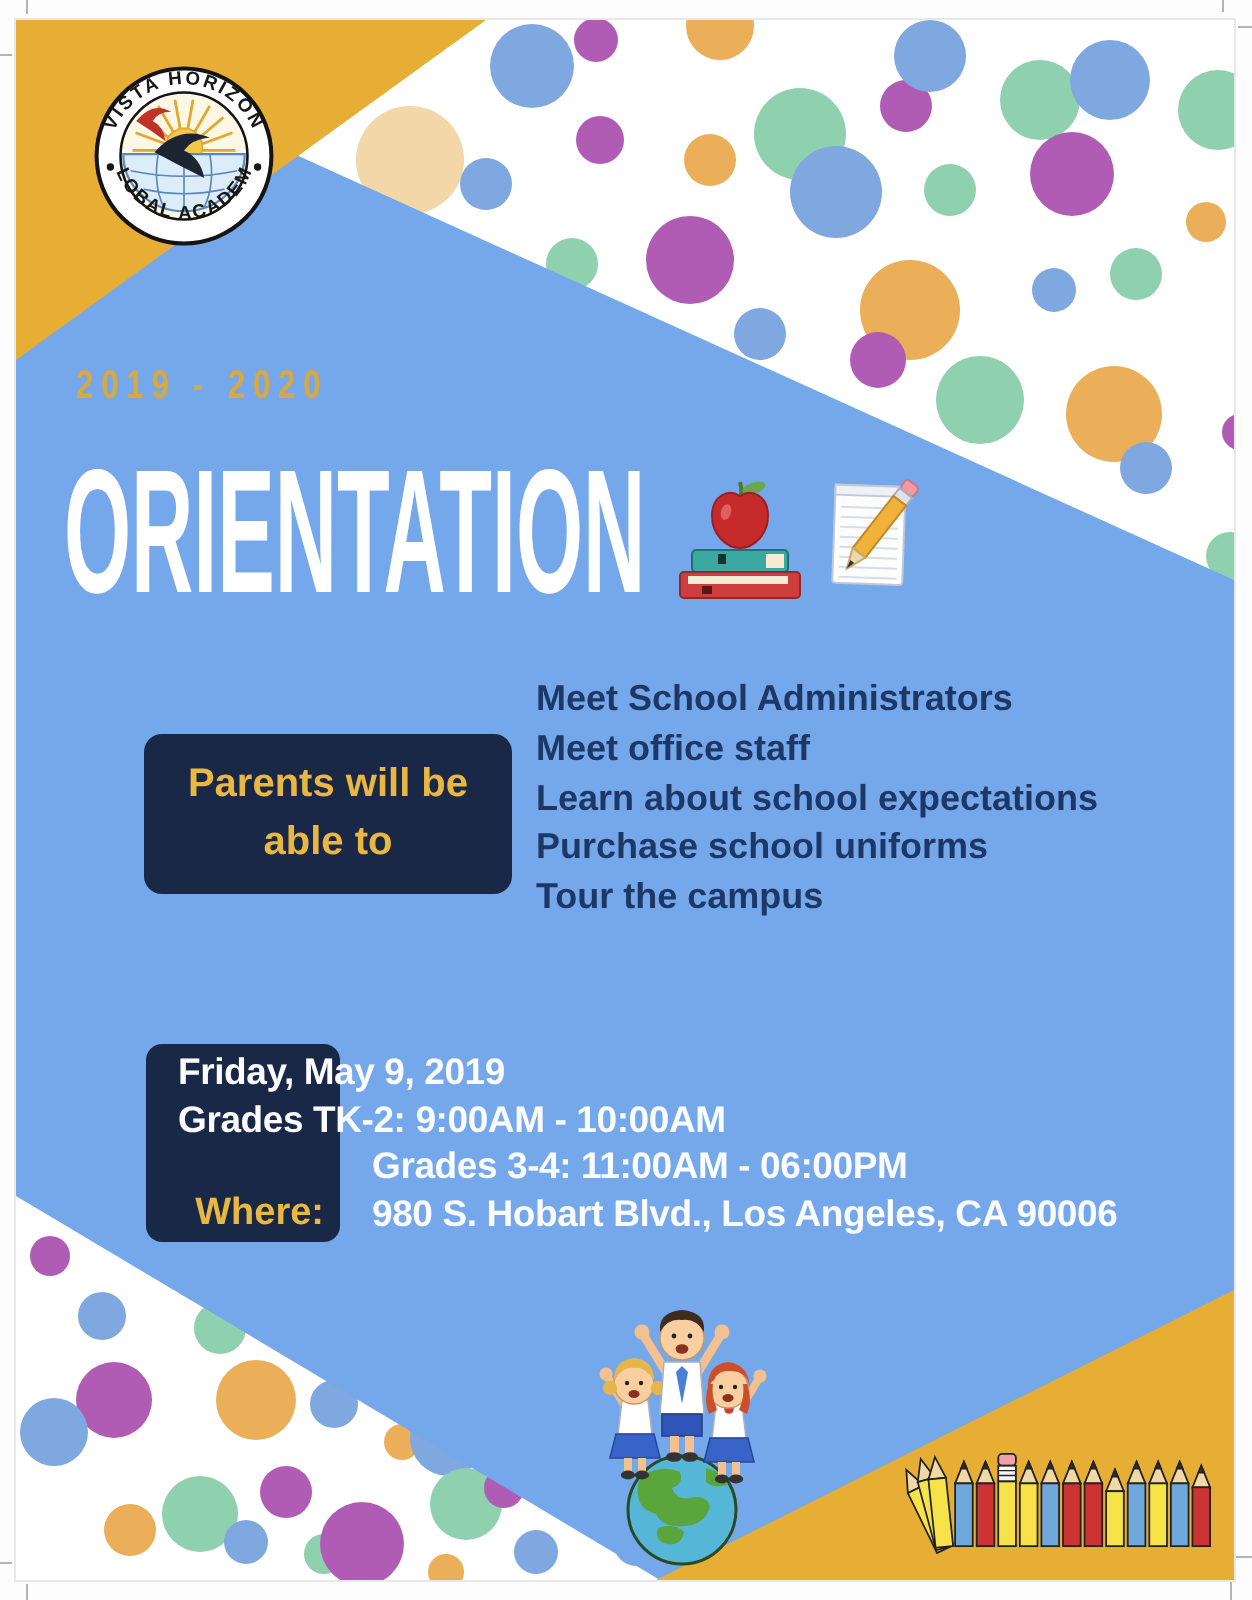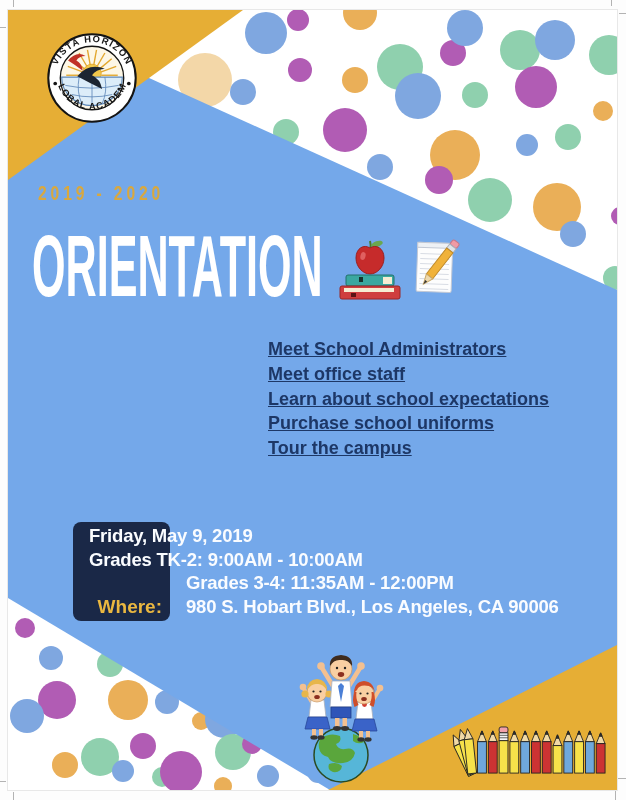--- a/index.html
+++ b/index.html
@@ -22,21 +22,21 @@
          transform-origin:left top;white-space:nowrap;}
   .icon-books{position:absolute;left:331px;top:222px;}
   .icon-notepad{position:absolute;left:406px;top:226px;}
   .parents-box{position:absolute;left:64px;top:357px;width:184px;height:80px;
          background:var(--navy_box,#1a2847);border-radius:9px;display:flex;
          align-items:center;justify-content:center;text-align:center;}
   .parents-box span{color:var(--label_yellow,#eab740);font-size:20px;font-weight:bold;
          line-height:29px;width:160px;}
   .activities{position:absolute;left:260px;top:327px;margin:0;padding:0;list-style:none;}
   .activities li{color:var(--navy_text,#1d3766);font-size:18px;font-weight:bold;
-         line-height:24.8px;white-space:nowrap;text-decoration:underline;}
+         line-height:24.8px;white-space:nowrap;}
   .details{position:absolute;left:65px;top:514px;width:540px;}
   .details .label-box{position:absolute;left:0;top:-2px;width:97px;height:99px;
          background:var(--navy_box,#1a2847);border-radius:8px;}
   .drow{position:relative;display:flex;line-height:23.6px;}
   .dlabel{width:89px;padding-right:8px;text-align:right;flex:none;
          color:var(--label_yellow,#eab740);font-size:19px;font-weight:bold;}
   .dvalue{margin-left:16px;color:#fafcff;font-size:18.5px;font-weight:bold;
          letter-spacing:-.2px;white-space:nowrap;}
   .kids{position:absolute;left:283px;top:616px;}
   .pencils{position:absolute;left:440px;top:716px;}
@@ -174,41 +174,44 @@
       </g>
       <g transform="rotate(38 26 27)">
         <rect x="22" y="0" width="8" height="6" rx="2" fill="#f09aa4" stroke="#c77788"></rect>
         <rect x="22" y="6" width="8" height="5" fill="#dfe3e8" stroke="#aab0bb"></rect>
         <rect x="22" y="11" width="8" height="33" fill="#f0b23a" stroke="#c08a28"></rect>
         <polygon points="22,44 30,44 26,54" fill="#eed9ae" stroke="#c9a96a"></polygon>
         <polygon points="24.8,49.5 27.2,49.5 26,54" fill="#333333"></polygon>
       </g>
     </svg>
 
+    <div class="parents-box">
+      <span>Parents will be able to</span>
+    </div>
 
     <ul class="activities">
         <li>Meet School Administrators</li>
         <li>Meet office staff</li>
         <li>Learn about school expectations</li>
         <li>Purchase school uniforms</li>
         <li>Tour the campus</li>
       </ul>
 
     <div class="details">
       <div class="label-box"></div>
       <div id="details-rows">
           <div class="drow">
             <span class="dvalue">Friday, May 9, 2019</span>
           </div>
           <div class="drow">
             <span class="dvalue">Grades TK-2: 9:00AM - 10:00AM</span>
           </div>
           <div class="drow">
             <span class="dlabel"></span>
-            <span class="dvalue">Grades 3-4: 11:35AM - 12:00PM</span>
+            <span class="dvalue">Grades 3-4: 11:00AM - 06:00PM</span>
           </div>
           <div class="drow">
             <span class="dlabel">Where:</span>
             <span class="dvalue">980 S. Hobart Blvd., Los Angeles, CA 90006</span>
           </div>
         </div>
     </div>
 
     <svg class="kids" width="100" height="158" viewBox="0 0 100 158">
       <circle cx="50" cy="129" r="27" fill="#56b6d8" stroke="#2b4a22" stroke-width="1.5"></circle>

